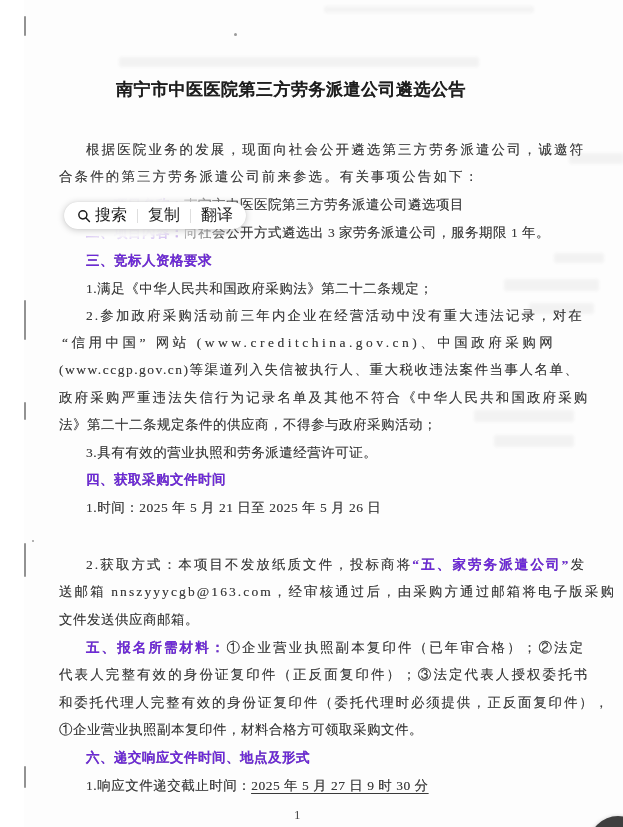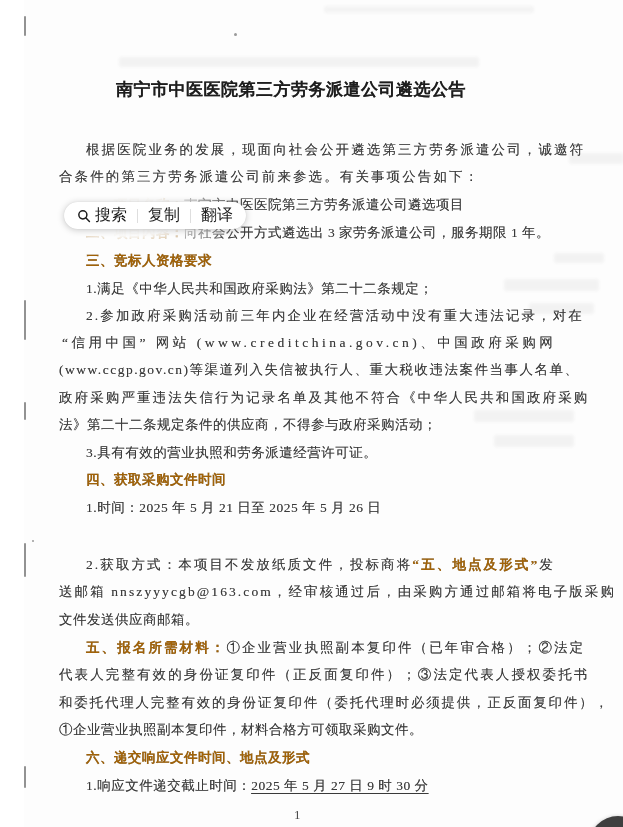--- a/index.html
+++ b/index.html
@@ -17,21 +17,21 @@
   }
   .line{
     position:absolute;left:35px;white-space:nowrap;
     font-size:13.5px;color:#3a3a3a;letter-spacing:.5px;
     text-shadow:0 0 .5px rgba(70,70,70,.55);
   }
   .indent{left:62px;}
   .indent2{left:75px;}
   .ls2{letter-spacing:2.1px;}
   .ls35{letter-spacing:3.5px;}
-  .b{font-weight:bold;color:#a16207;}
+  .b{font-weight:bold;color:#6d28d9;}
   .u{text-decoration:underline;text-underline-offset:3px;}
   .pagenum{position:absolute;top:807px;left:270px;font-size:13px;color:#4a4a4a;}
   
   .halo{
     position:absolute;top:180px;left:10px;width:205px;height:66px;z-index:5;
     background:radial-gradient(ellipse at 45% 55%, rgba(253,253,253,.98) 38%, rgba(253,253,253,0) 78%);
   }
   .toolbar{
     position:absolute;top:202px;left:40px;height:27px;z-index:6;
     background:#ffffff;border-radius:14px;
@@ -83,21 +83,21 @@
   <div class="line indent" style="top:252px"><span class="b">三、竞标人资格要求</span></div>
   <div class="line indent" style="top:280px"><span>1.满足《中华人民共和国政府采购法》第二十二条规定；</span></div>
   <div class="line indent ls2" style="top:307px"><span>2.参加政府采购活动前三年内企业在经营活动中没有重大违法记录，对在</span></div>
   <div class="line ls35" style="top:334px;left:38px"><span>“信用中国” 网站 (www.creditchina.gov.cn)、中国政府采购网</span></div>
   <div class="line" style="top:361px;letter-spacing:1.5px"><span>(www.ccgp.gov.cn)等渠道列入失信被执行人、重大税收违法案件当事人名单、</span></div>
   <div class="line ls2" style="top:389px"><span>政府采购严重违法失信行为记录名单及其他不符合《中华人民共和国政府采购</span></div>
   <div class="line" style="top:416px"><span>法》第二十二条规定条件的供应商，不得参与政府采购活动；</span></div>
   <div class="line indent" style="top:444px"><span>3.具有有效的营业执照和劳务派遣经营许可证。</span></div>
   <div class="line indent" style="top:471px"><span class="b">四、获取采购文件时间</span></div>
   <div class="line indent" style="top:499px"><span>1.时间：2025 年 5 月 21 日至 2025 年 5 月 26 日</span></div>
-  <div class="line indent ls2" style="top:556px"><span>2.获取方式：本项目不发放纸质文件，投标商将</span><span class="b">“五、地点及形式”</span><span>发</span></div>
+  <div class="line indent ls2" style="top:556px"><span>2.获取方式：本项目不发放纸质文件，投标商将</span><span class="b">“五、家劳务派遣公司”</span><span>发</span></div>
   <div class="line ls2" style="top:583px"><span>送邮箱 nnszyyycgb@163.com，经审核通过后，由采购方通过邮箱将电子版采购</span></div>
   <div class="line" style="top:611px"><span>文件发送供应商邮箱。</span></div>
   <div class="line indent ls2" style="top:639px"><span class="b">五、报名所需材料：</span><span>①企业营业执照副本复印件（已年审合格）；②法定</span></div>
   <div class="line ls2" style="top:666px"><span>代表人完整有效的身份证复印件（正反面复印件）；③法定代表人授权委托书</span></div>
   <div class="line" style="top:694px;letter-spacing:1.8px"><span>和委托代理人完整有效的身份证复印件（委托代理时必须提供，正反面复印件），</span></div>
   <div class="line" style="top:721px"><span>①企业营业执照副本复印件，材料合格方可领取采购文件。</span></div>
   <div class="line indent" style="top:749px"><span class="b">六、递交响应文件时间、地点及形式</span></div>
   <div class="line indent" style="top:777px"><span>1.响应文件递交截止时间：</span><span class="u">2025 年 5 月 27 日 9 时 30 分</span></div>
 
   <div class="pagenum">1</div>

